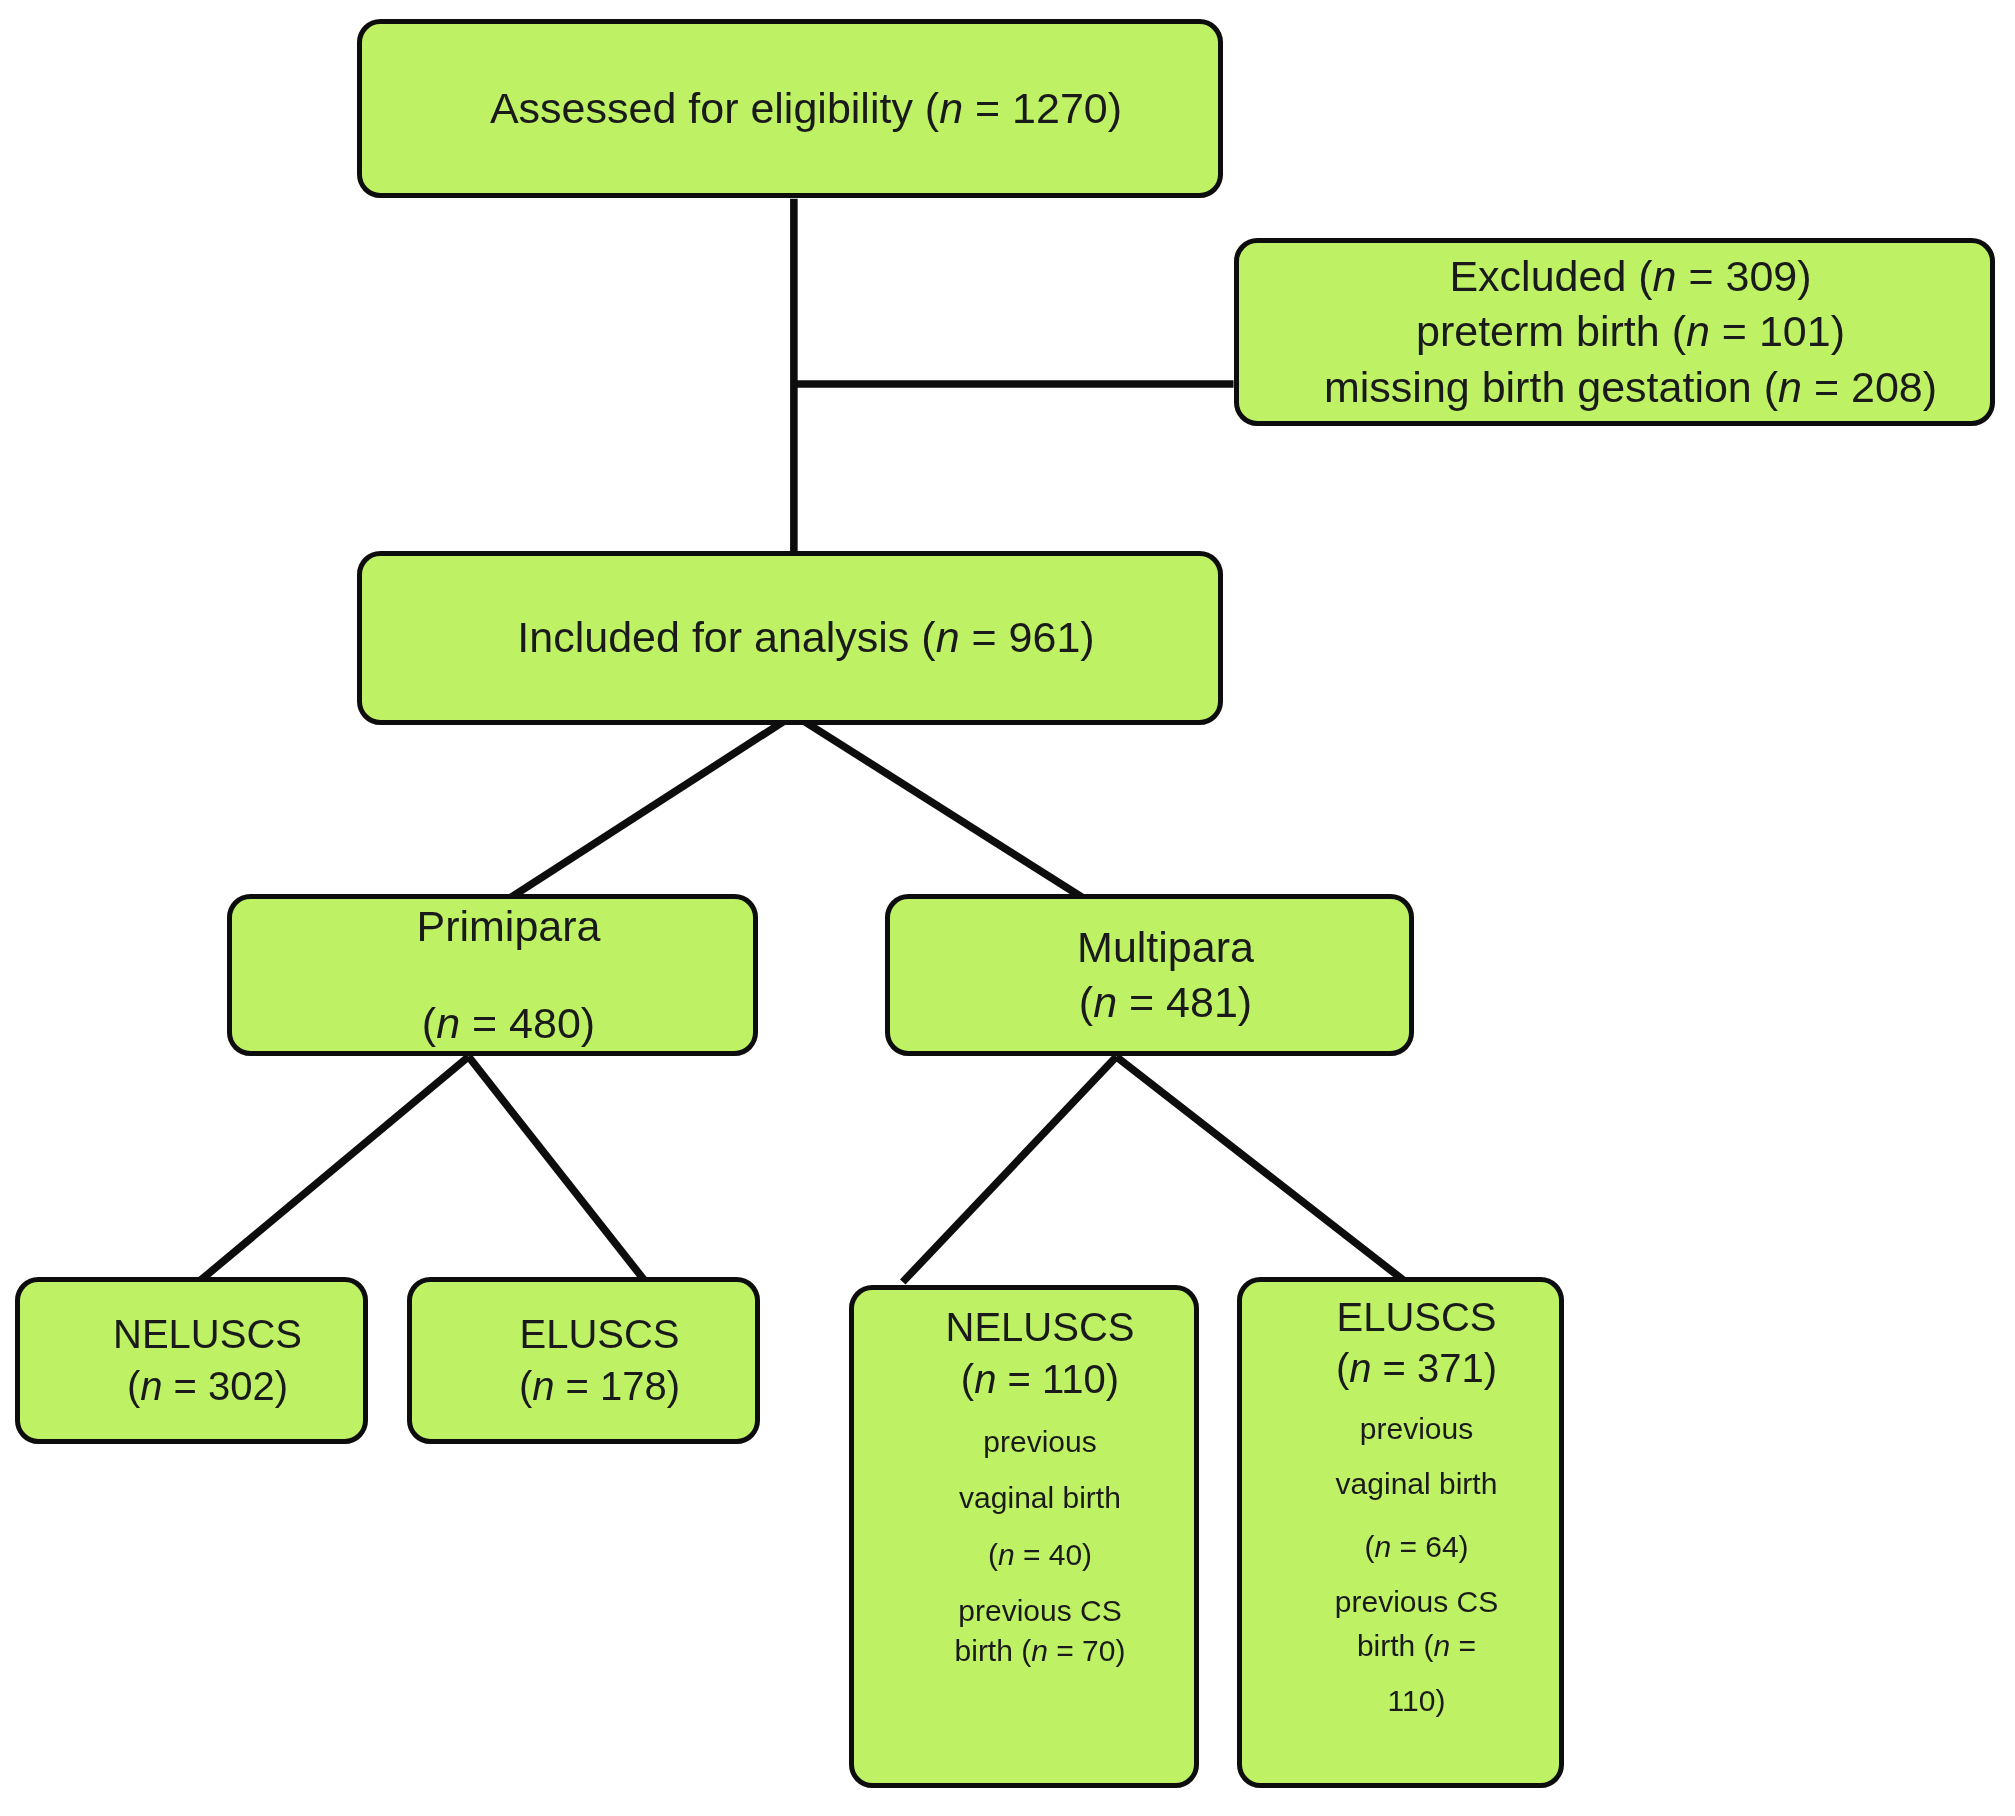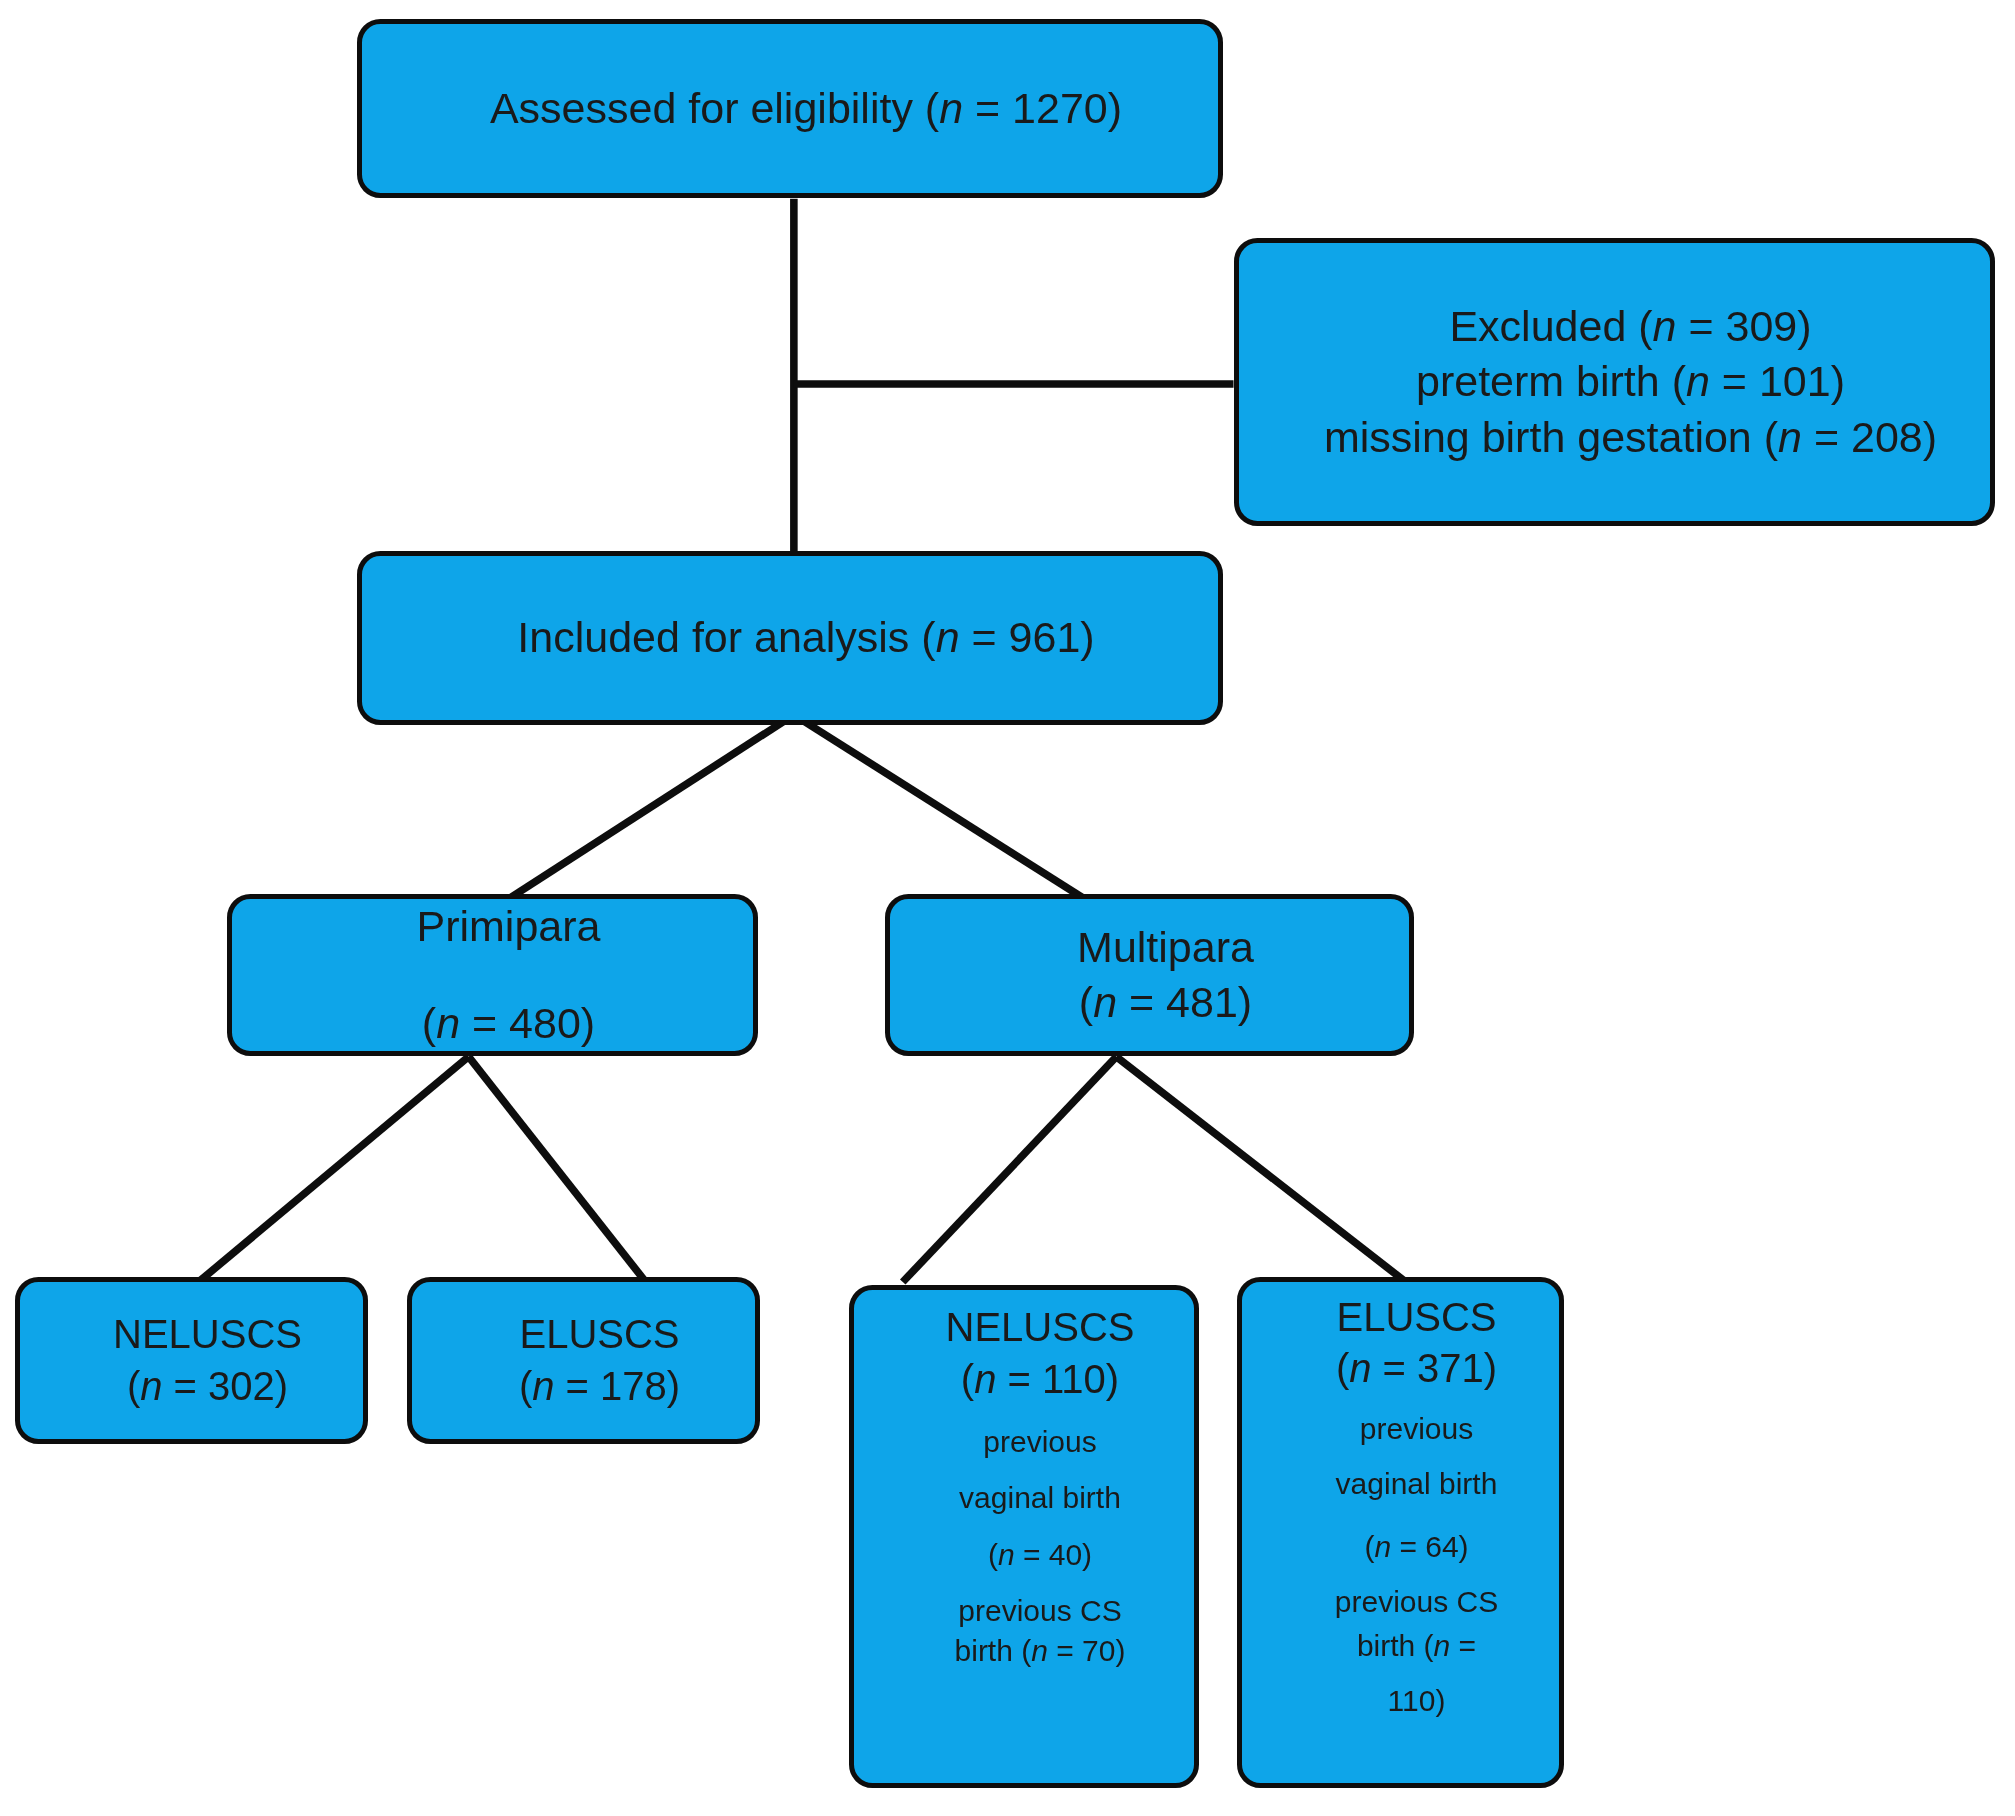--- a/index.html
+++ b/index.html
@@ -20,21 +20,21 @@
   svg.flow-svg {
     position: absolute;
     top: 0;
     left: 0;
     width: 2015px;
     height: 1817px;
   }
   .node-box {
     position: absolute;
     box-sizing: border-box;
-    background: #0ea5e9;
+    background: #bef264;
     border: 5.5px solid #0d0d0d;
     border-radius: 23.4px;
     display: flex;
     flex-direction: column;
     align-items: center;
     justify-content: center;
     color: #1a1a1a;
     text-align: center;
     line-height: 1.28;
     padding-left: 32px;
@@ -71,21 +71,21 @@
       <line x1="1620" y1="1533" x2="1310" y2="1860"></line>
 
       <line x1="1620" y1="1533" x2="2040" y2="1860"></line>
     </g>
   </svg>
 
   <div class="node-box" style="left:357px; top:19.3px; width:866px; height:179px;">
     <span class="line fs-big">Assessed for eligibility (<span class="italic-n">n</span> = 1270)</span>
   </div>
 
-  <div class="node-box" style="left:1234px; top:238px; width:761px; height:288px;">
+  <div class="node-box" style="left:1234px; top:238px; width:761px; height:188px;">
     <span class="line fs-big">Excluded (<span class="italic-n">n</span> = 309)</span>
     <span class="line fs-big">preterm birth (<span class="italic-n">n</span> = 101)</span>
     <span class="line fs-big">missing birth gestation (<span class="italic-n">n</span> = 208)</span>
   </div>
 
   <div class="node-box" style="left:357px; top:551px; width:866px; height:174px;">
     <span class="line fs-big">Included for analysis (<span class="italic-n">n</span>  = 961)</span>
   </div>
 
   <div class="node-box" style="left:227px; top:894px; width:531px; height:162px;justify-content:space-between;">

